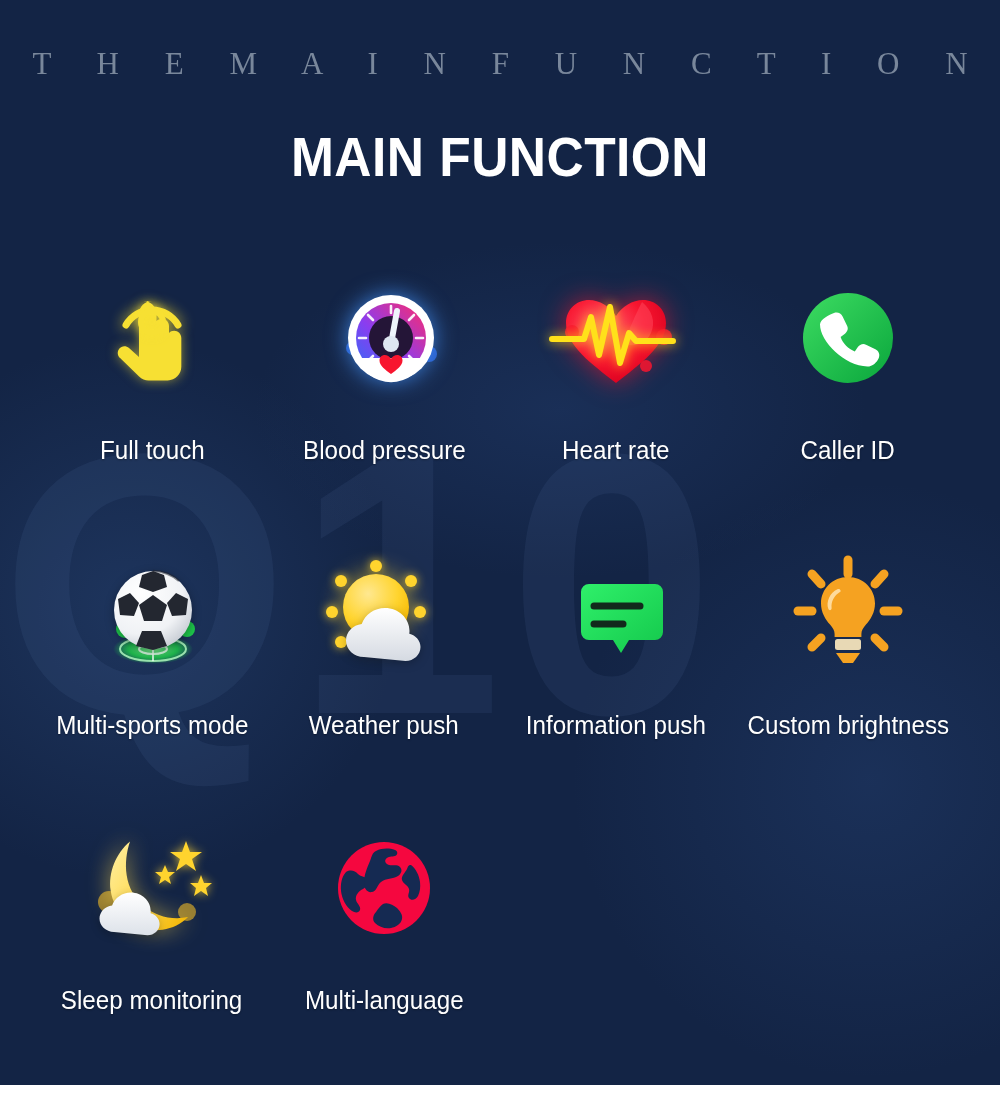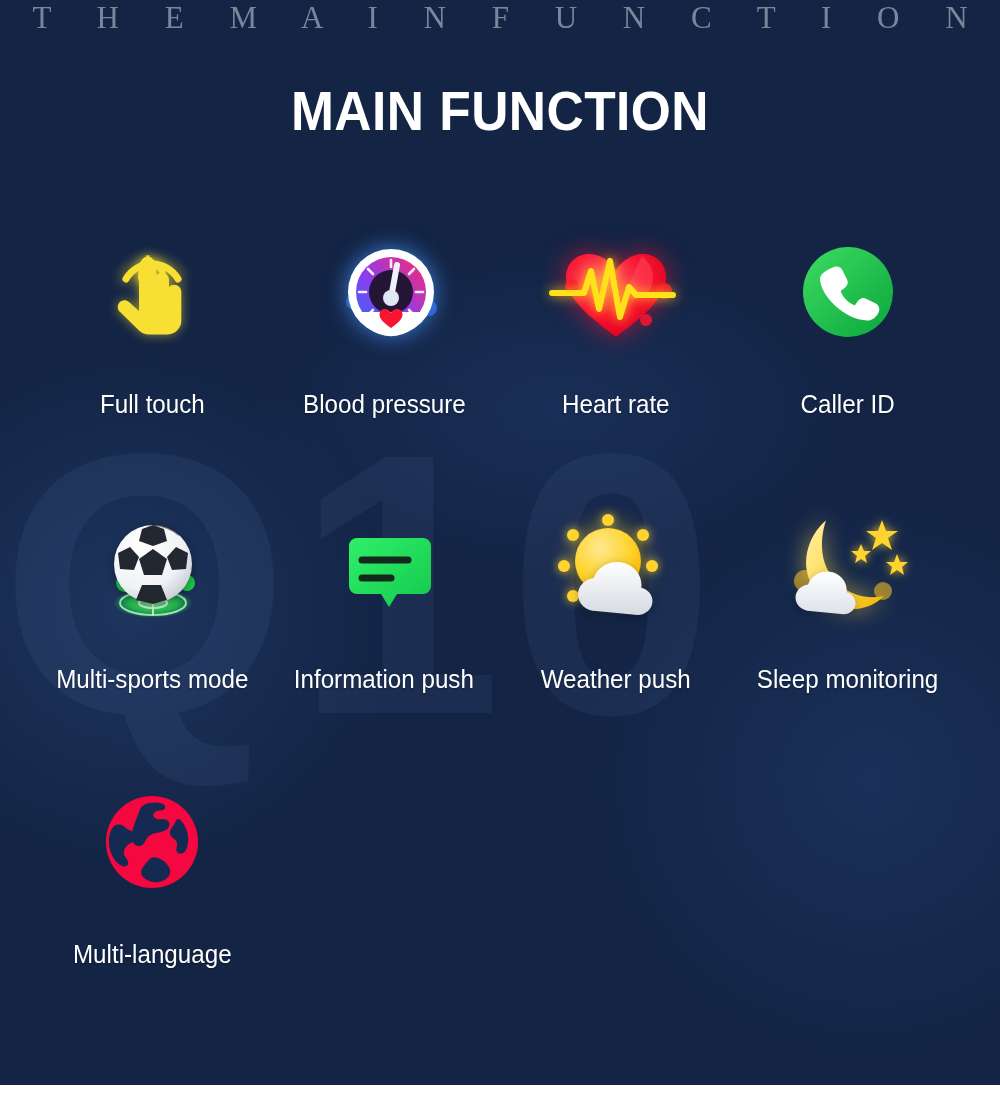--- a/index.html
+++ b/index.html
@@ -38,21 +38,21 @@
     font-weight:700;
     font-size:372px;
     line-height:372px;
     letter-spacing:6px;
     color:rgba(120,155,205,.085);
     user-select:none;
     white-space:nowrap;
   }
 
   
-  #header { position:relative; z-index:3; text-align:center; }
+  #header { position:relative; z-index:3; padding-top:46px; text-align:center; }
   #eyebrow {
     font-family:"Liberation Serif", serif;
     font-size:31px;
     letter-spacing:19px;
     color:#79879b;
     white-space:nowrap;
     padding-left:19px;
   }
   #title {
     margin-top:42px;
@@ -229,39 +229,20 @@
             </g>
             <path d="M68 20a39 39 0 0 1 26 10" fill="none" stroke="#232730" stroke-width="2.3" opacity=".55"></path>
           </g>
         </svg>
       </div>
       <div class="cap">Multi-sports mode</div>
     </div>
 
     <div class="cell">
       <div class="icon-wrap">
-        <svg width="110" height="110" viewBox="0 0 110 110">
-          <defs>
-            <linearGradient id="msgg" x1="0" y1="0" x2="1" y2="1">
-              <stop offset="0%" stop-color="#2ff06a"></stop>
-              <stop offset="100%" stop-color="#14c84c"></stop>
-            </linearGradient>
-          </defs>
-          <path d="M22 22h66a8 8 0 0 1 8 8v40a8 8 0 0 1-8 8H62l-8 13-8-13H22a8 8 0 0 1-8-8V30a8 8 0 0 1 8-8z" fill="url(#msgg)" transform="translate(6,4)"></path>
-          <g stroke="#122a1c" stroke-width="7" stroke-linecap="round">
-            <line x1="33" y1="48" x2="79" y2="48"></line>
-            <line x1="33" y1="66" x2="62" y2="66"></line>
-          </g>
-        </svg>
-      </div>
-      <div class="cap">Information push</div>
-    </div>
-
-    <div class="cell">
-      <div class="icon-wrap">
         <svg width="130" height="118" viewBox="0 0 130 118">
           <defs>
             <radialGradient id="sung" cx="38%" cy="30%" r="75%">
               <stop offset="0%" stop-color="#ffe890"></stop>
               <stop offset="60%" stop-color="#ffd42e"></stop>
               <stop offset="100%" stop-color="#f5b800"></stop>
             </radialGradient>
             <linearGradient id="cldg" x1="0" y1="0" x2="0" y2="1">
               <stop offset="0%" stop-color="#ffffff"></stop>
               <stop offset="100%" stop-color="#d5dae2"></stop>
@@ -275,21 +256,60 @@
             <circle cx="101" cy="58" r="6"></circle>
             <circle cx="22" cy="88" r="6"></circle>
           </g>
           <circle cx="57" cy="53" r="33" fill="url(#sung)" style="filter:drop-shadow(0 0 12px rgba(255,212,46,.65))"></circle>
           <path d="M48 98c-10 0-18-7.4-18-16.5 0-8.4 6.8-15.4 15.7-16.4 3.3-9.4 12.6-16.1 23.3-16.1 13.5 0 24.5 10.3 24.5 23 0 .9-.1 1.8-.2 2.7 6.4 1.5 11.2 6.9 11.2 13.3 0 7.7-6.7 14-15 14z" fill="url(#cldg)" transform="translate(-3,5)" style="filter:drop-shadow(0 2px 5px rgba(0,0,0,.25))"></path>
         </svg>
       </div>
       <div class="cap">Weather push</div>
     </div>
 
-
+    <div class="cell">
+      <div class="icon-wrap">
+        <svg width="110" height="110" viewBox="0 0 110 110">
+          <defs>
+            <linearGradient id="msgg" x1="0" y1="0" x2="1" y2="1">
+              <stop offset="0%" stop-color="#2ff06a"></stop>
+              <stop offset="100%" stop-color="#14c84c"></stop>
+            </linearGradient>
+          </defs>
+          <path d="M22 22h66a8 8 0 0 1 8 8v40a8 8 0 0 1-8 8H62l-8 13-8-13H22a8 8 0 0 1-8-8V30a8 8 0 0 1 8-8z" fill="url(#msgg)" transform="translate(6,4)"></path>
+          <g stroke="#122a1c" stroke-width="7" stroke-linecap="round">
+            <line x1="33" y1="48" x2="79" y2="48"></line>
+            <line x1="33" y1="66" x2="62" y2="66"></line>
+          </g>
+        </svg>
+      </div>
+      <div class="cap">Information push</div>
+    </div>
+
+
+    <div class="cell">
+      <div class="icon-wrap">
+        <svg width="120" height="118" viewBox="0 0 120 118">
+          <g stroke="#f5a221" stroke-width="9" stroke-linecap="round">
+            <line x1="60" y1="6" x2="60" y2="20"></line>
+            <line x1="24" y1="20" x2="33" y2="30"></line>
+            <line x1="96" y1="20" x2="87" y2="30"></line>
+            <line x1="10" y1="57" x2="24" y2="57"></line>
+            <line x1="110" y1="57" x2="96" y2="57"></line>
+            <line x1="24" y1="93" x2="33" y2="84"></line>
+            <line x1="96" y1="93" x2="87" y2="84"></line>
+          </g>
+          <path d="M60 23c-15.4 0-27 11.9-27 26.4 0 9.2 4.6 16 9 21.2 2.9 3.4 4.6 6 4.6 9.4v3h26.8v-3c0-3.4 1.7-6 4.6-9.4 4.4-5.2 9-12 9-21.2C87 34.9 75.4 23 60 23z" fill="#f5a221"></path>
+          <rect x="47" y="85" width="26" height="11" rx="2.5" fill="#e8d9b5"></rect>
+          <path d="M48 99h24l-7 10h-10z" fill="#f5a221"></path>
+          <path d="M52 38c-6 3.5-9 9.5-8.4 16 .2 2.4-2.6 3-3.4.6-2.2-7 1.6-15.8 9.2-19.4 2.2-1.1 4.4 1.6 2.6 2.8z" fill="#ffe0a8" opacity=".9"></path>
+        </svg>
+      </div>
+      <div class="cap">Custom brightness</div>
+    </div>
 
 
     <div class="cell">
       <div class="icon-wrap">
         <svg width="140" height="118" viewBox="0 0 140 118">
           <defs>
             <linearGradient id="moong" x1="0" y1="0" x2="1" y2="1">
               <stop offset="0%" stop-color="#fff1a8"></stop>
               <stop offset="55%" stop-color="#ffd84a"></stop>
               <stop offset="100%" stop-color="#f2b400"></stop>

